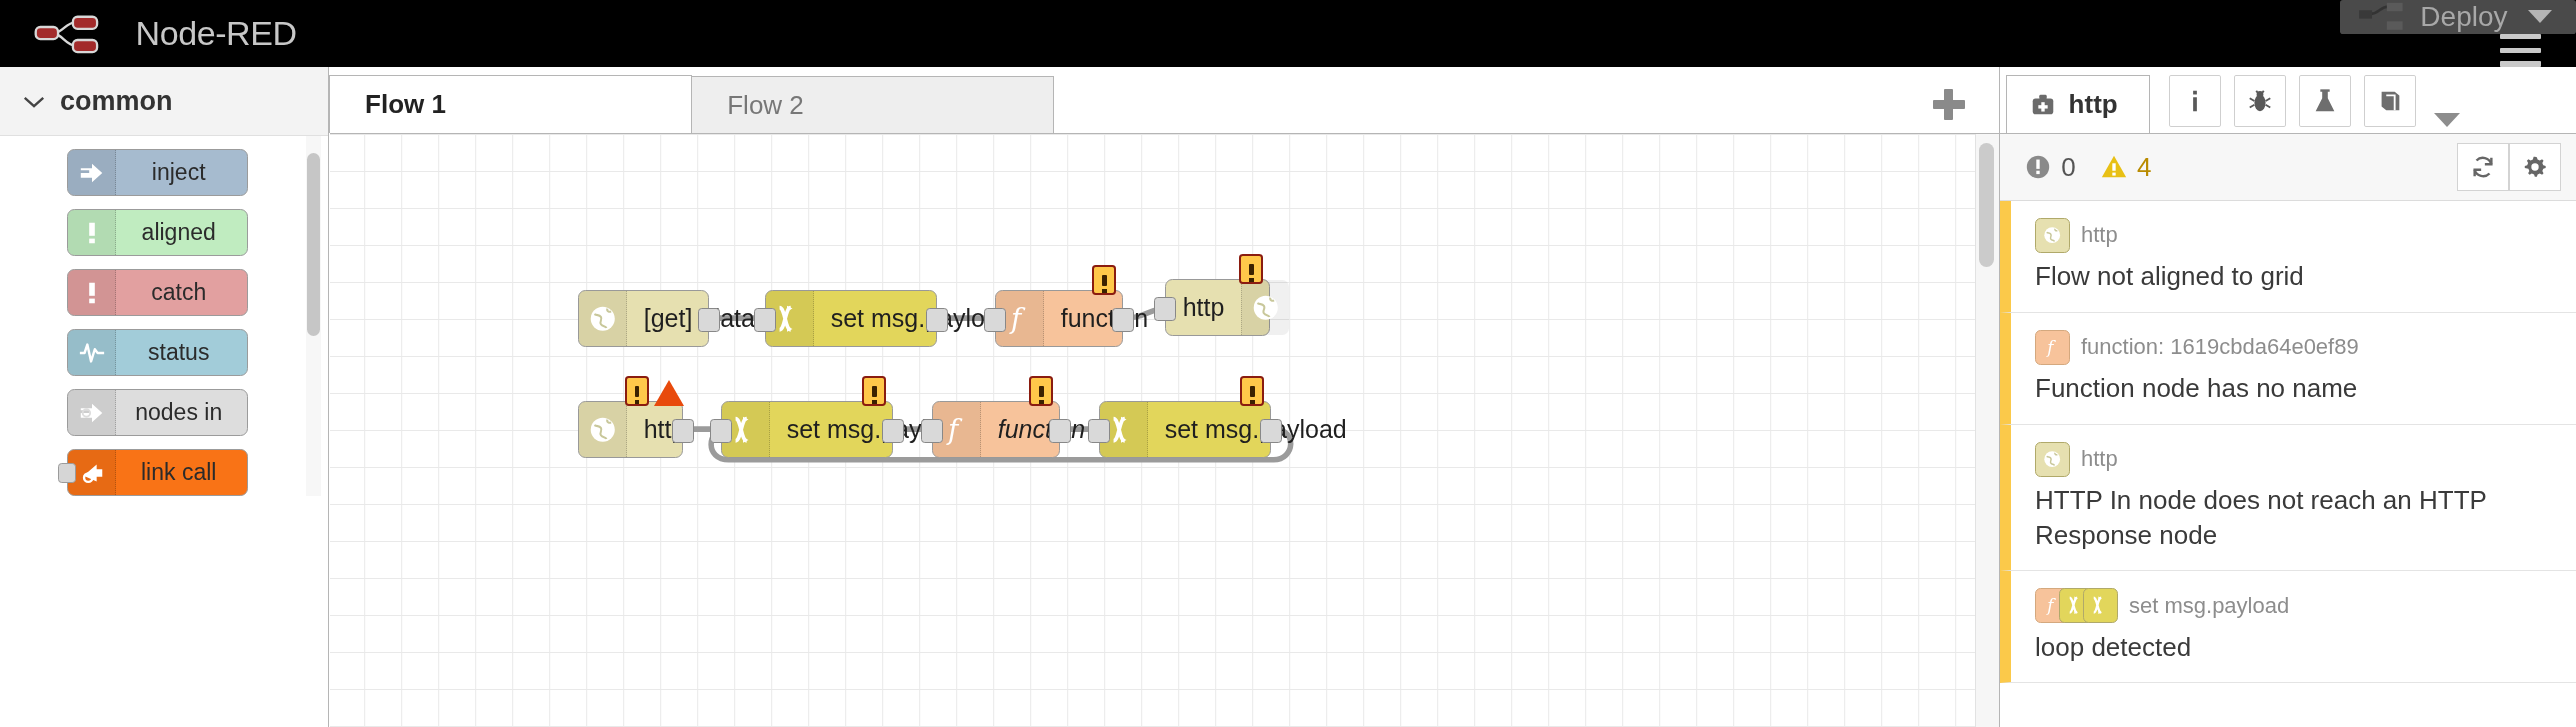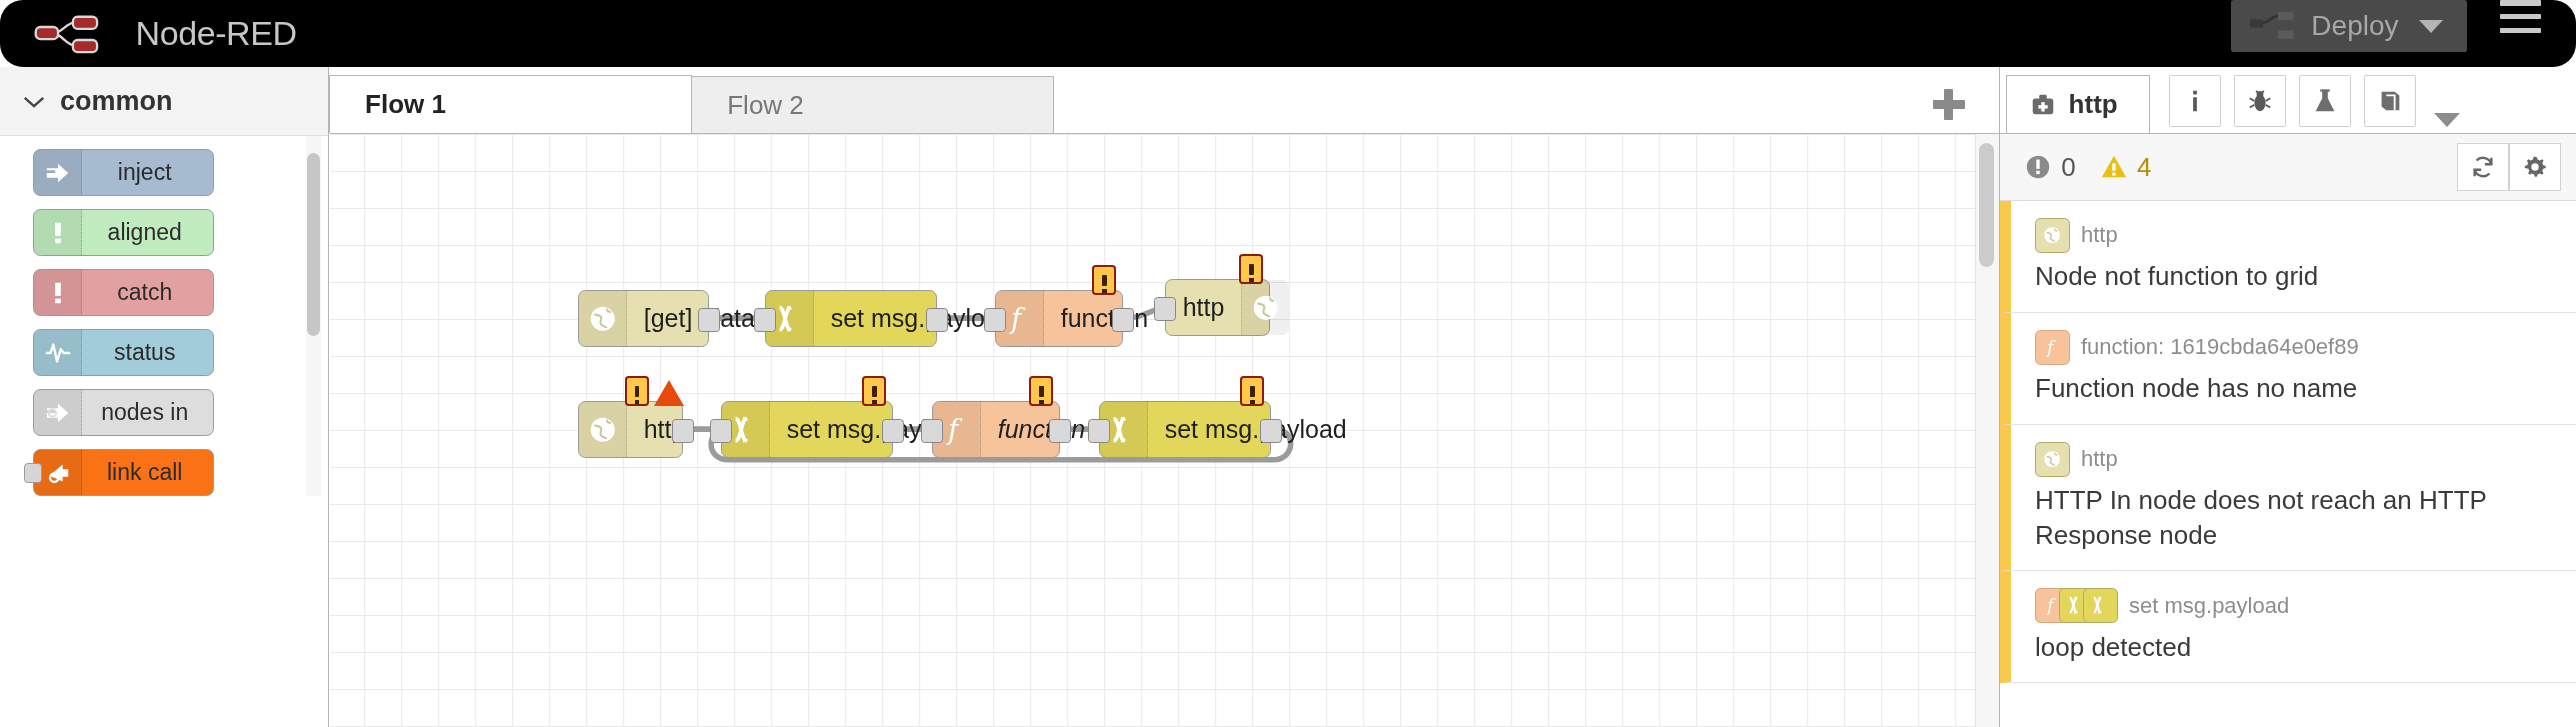--- a/index.html
+++ b/index.html
@@ -6,29 +6,29 @@
   html, body {
     width: 2576px; height: 728px;
     font-family: "Liberation Sans", sans-serif;
     background: #fff; overflow: hidden;
   }
   .app { position: relative; width: 2576px; height: 728px; }
 
   
   .header {
     position: absolute; left: 0; top: 0; width: 2576px; height: 67px;
-    background: #000; display: flex; align-items: center; border-radius: 23px;
+    background: #000; display: flex; align-items: center;
   }
   .brand { display: flex; align-items: center; margin-left: 31.5px; }
   .logo { width: 93px; height: 43px; }
   .brand-title {
     color: #c7c7c7; font-size: 34px; letter-spacing: -0.4px; margin-left: 11px;
   }
   .header-right {
-    margin-left: auto; display: flex; align-items: flex-start; height: 100%;
+    margin-left: auto; display: flex; align-items: flex-end; height: 100%; flex-direction: column;
   }
   .deploy-btn {
     display: flex; align-items: center; height: 52px;
     background: #4a4a4a; border-radius: 2.8px; padding: 0 3.7px 0 16.7px;
   }
   .deploy-icon { width: 56px; height: 31.5px; opacity: .55; }
   .deploy-label { color: #a8a8a8; font-size: 28px; margin: 0 20.4px 0 7.4px; }
   .deploy-caret {
     width: 0; height: 0; border-left: 12px solid transparent;
     border-right: 12px solid transparent; border-top: 13px solid #b4b4b4;
@@ -55,21 +55,21 @@
     margin-left: 11px; background: transparent; width: 231px;
     font-family: "Liberation Sans", sans-serif;
   }
   .filter-input::placeholder { color: #9b9b9b; }
   .cat-header {
     height: 69px; background: #f3f3f3; display: flex; align-items: center;
     padding-left: 22px; border-bottom: 0.9px solid #e0e0e0;
   }
   .chev-down { width: 24px; height: 15px; flex: none; }
   .cat-label { font-size: 27px; font-weight: bold; color: #333; margin-left: 14px; }
-  .pal-list { padding-top: 13px; position: relative; }
+  .pal-list { padding-top: 13px; position: relative; padding-left: 34px; }
   .pal-node {
     position: relative; margin: 0 0 13px 33px; width: 181px; height: 47px;
     border-radius: 7.4px; border: 0.9px solid #9b9b9b;
     display: flex; align-items: center; overflow: visible;
   }
   .pal-ico {
     width: 48px; height: 100%; border-right: 0.9px dotted rgba(0,0,0,.22);
     border-radius: 6.5px 0 0 6.5px; display: flex; align-items: center;
     justify-content: center; background: rgba(0,0,0,.07); flex: none;
   }
@@ -582,21 +582,21 @@
           <div class="chip-stack">
             <div class="chip" style="background:#e6e0b0">
               <svg viewBox="0 0 22 22">
                   <circle cx="11" cy="11" r="8.5" fill="#fff"></circle>
                   <path d="M5 8c2 1.3 3.2 0 4.5 2s-1.3 3.2 0 5.2 3.2.6 3.9 2.6M14 4c-.6 2 1.3 2.6 2.6 2" stroke="#c8c79a" stroke-width="1.6" fill="none"></path>
                 </svg>
             </div>
           </div>
           <span class="li-sub">http</span>
         </div>
-        <div class="li-msg">Node not function to grid</div>
+        <div class="li-msg">Flow not aligned to grid</div>
       </div>
 
       <div class="lint-item">
         <div class="li-head">
           <div class="chip-stack">
             <div class="chip" style="background:#f7c39b; border-color:#d4a87e">
               <svg viewBox="0 0 22 22">
                   <text x="9" y="17" font-family="DejaVu Serif, serif" font-style="italic" font-size="18" fill="#fff" text-anchor="middle">f</text>
                 </svg>
             </div>

